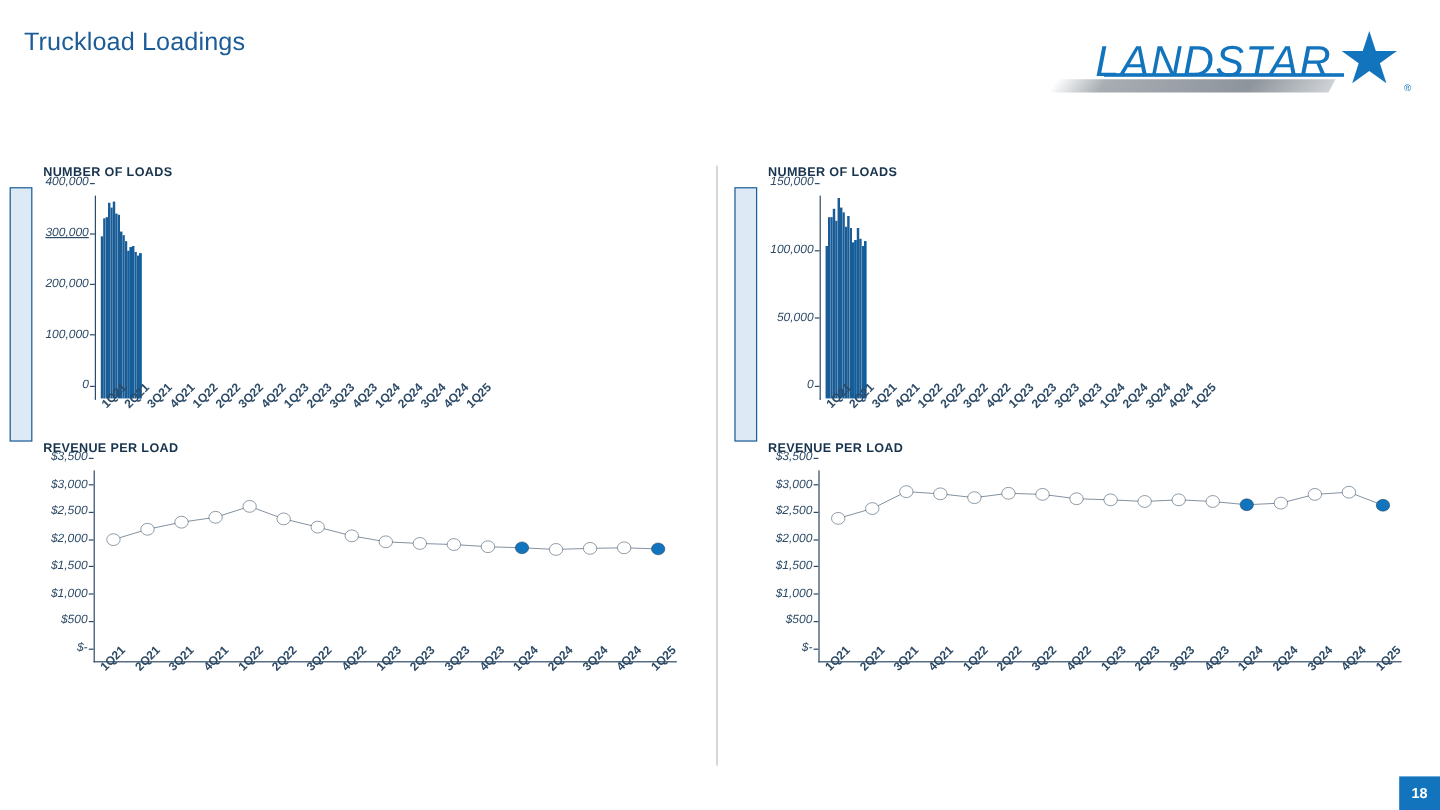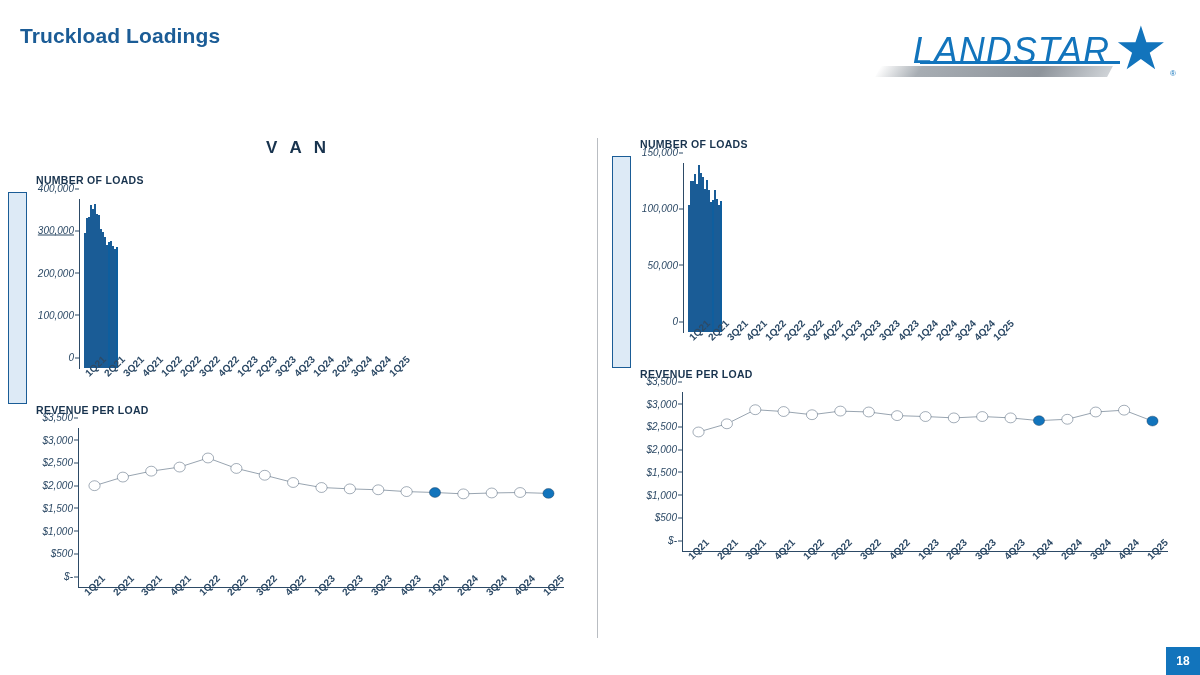--- a/index.html
+++ b/index.html
@@ -5,21 +5,21 @@
   * { box-sizing: border-box; }
   html, body { margin:0; padding:0; }
   body {
     width:1200px; height:675px; background:#ffffff;
     font-family:"Liberation Sans", sans-serif;
     position:relative; overflow:hidden;
   }
   
   .slide-title {
     position:absolute; left:20px; top:22px;
-    font-size:21px; font-weight:bold; color:#1b5c96;
+    font-size:21px; font-weight:normal; color:#1b5c96;
     line-height:1.35; letter-spacing:0.1px;
   }
   .logo-wrap {
     position:absolute; right:22px; top:14px; width:300px; height:72px;
   }
   .logo-text {
     position:absolute; right:68px; top:16px;
     font-size:36px; font-weight:normal; font-style:italic; color:#1274bc;
     letter-spacing:1px;
   }
@@ -113,21 +113,20 @@
   <div class="logo-swoosh"></div>
   <div class="logo-rule"></div>
   <div class="logo-text">LANDSTAR</div>
   <div class="star">★</div>
   <div class="star-reg">®</div>
 </div>
 
 <div class="divider"></div>
 
 <div class="panel left">
-  <div class="panel-title">V A N</div>
 
   <div class="sub-label">NUMBER OF LOADS</div>
   <div class="chart bar" id="c0">
     <div class="plot">
       <div class="bars">
           <div class="bar" style="height: 80%;"></div>
           <div class="bar" style="height: 88.75%;"></div>
           <div class="bar" style="height: 89.5%;"></div>
           <div class="bar" style="height: 96.75%;"></div>
           <div class="bar" style="height: 94.25%;"></div>

